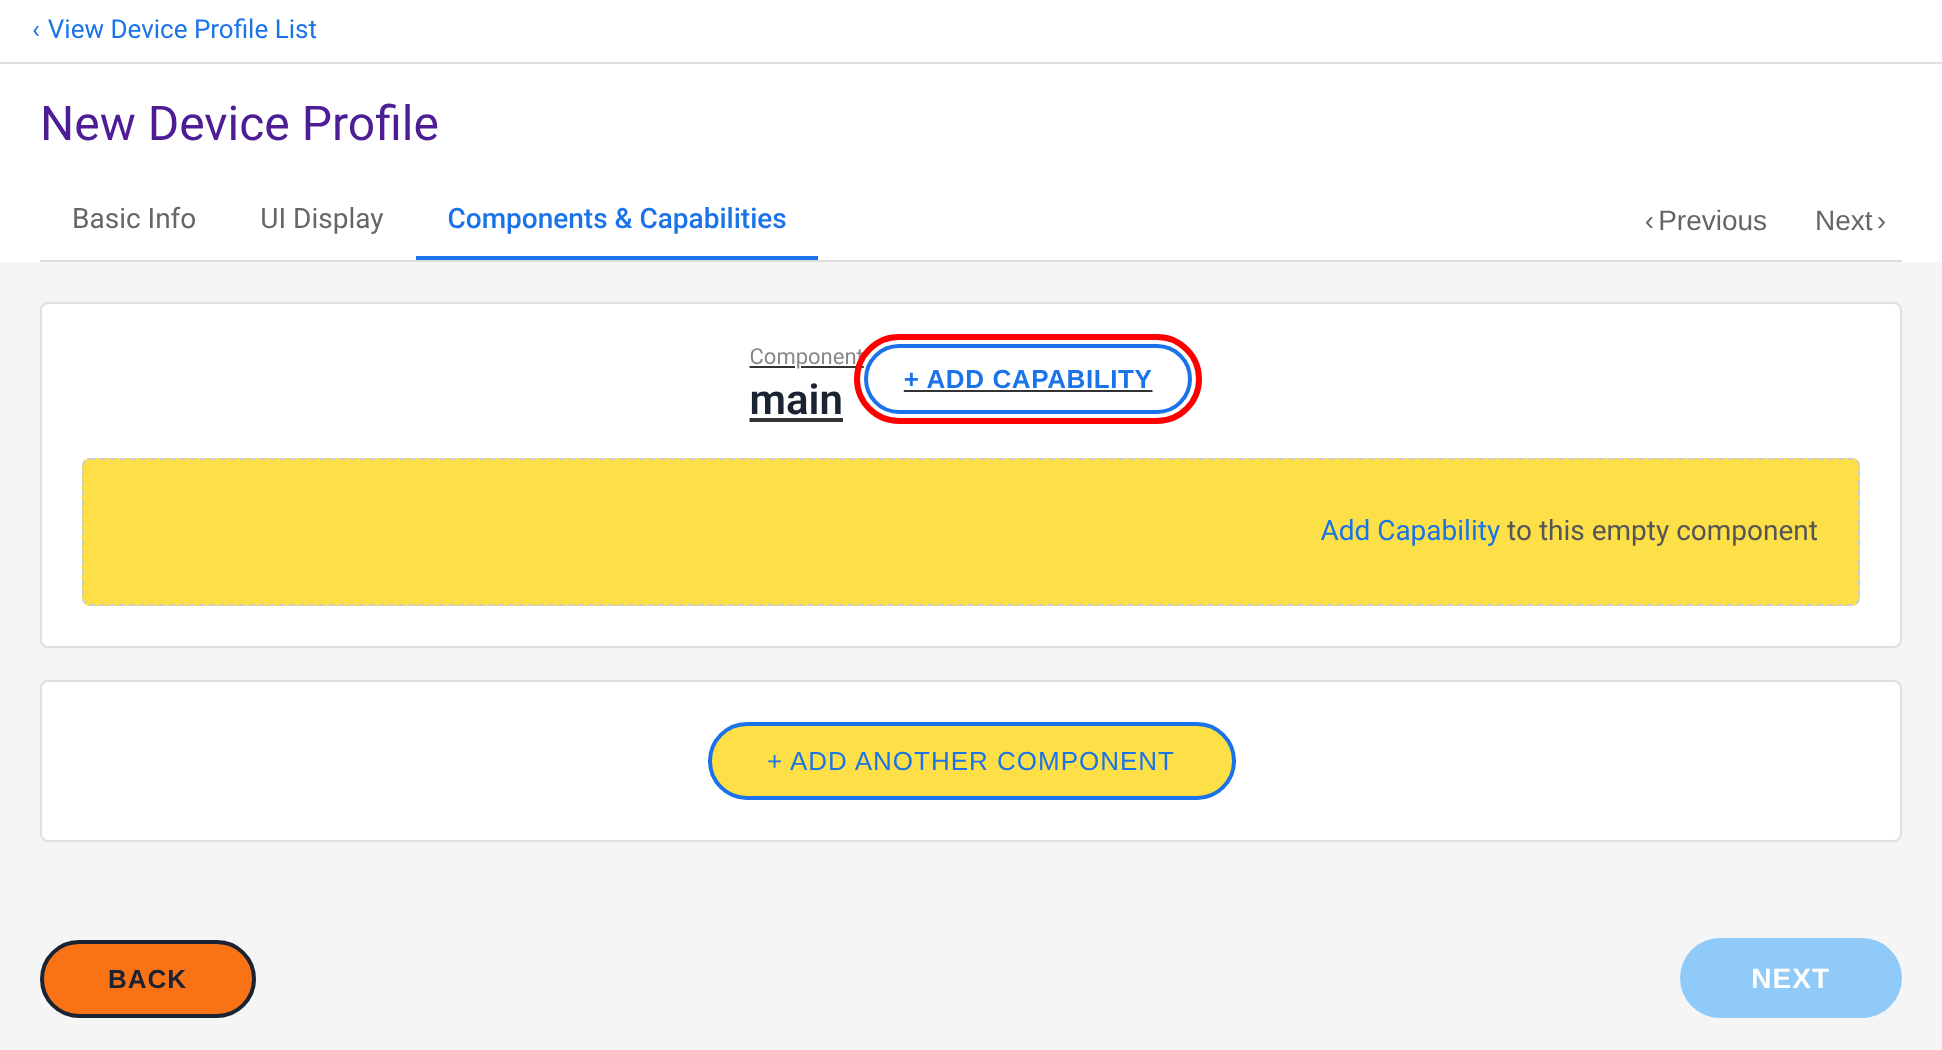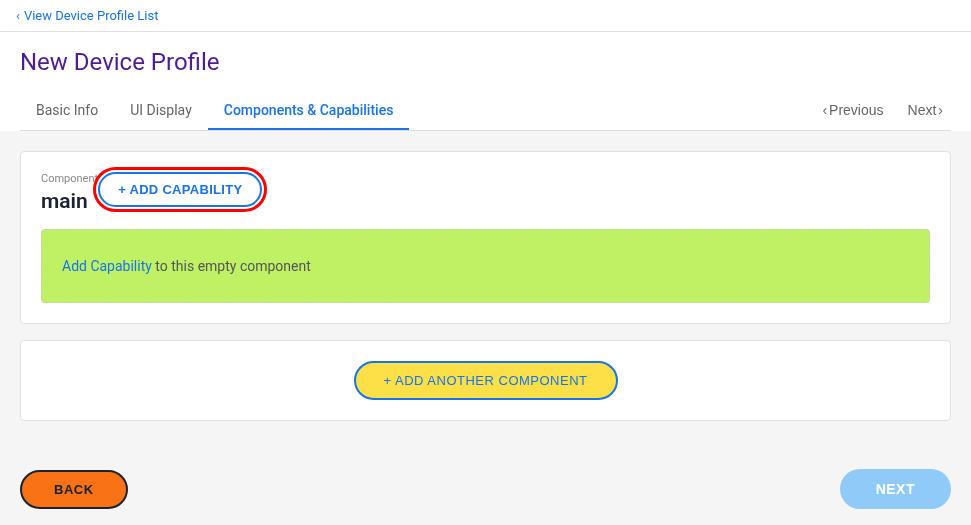--- a/index.html
+++ b/index.html
@@ -78,23 +78,24 @@
     }
     .component-card {
       background: #fff;
       border-radius: 4px;
       padding: 20px;
       margin-bottom: 16px;
       border: 1px solid #e0e0e0;
     }
     .component-header {
       display: flex;
-      justify-content: flex-start;
+      justify-content: center;
       align-items: flex-start;
       margin-bottom: 16px;
+      text-decoration: underline;
     }
     .component-label {
       font-size: 11px;
       color: #888;
       margin-bottom: 4px;
     }
     .component-name {
       font-size: 21px;
       font-weight: 600;
       color: #1a2332;
@@ -109,22 +110,22 @@
       font-weight: 600;
       cursor: pointer;
       letter-spacing: 0.3px;
       outline: 3px solid red;
       outline-offset: 2px;
     }
     .empty-component-box {
       border: 1px dashed #ccc;
       border-radius: 4px;
       padding: 28px 20px;
-      text-align: left;
-      background: #bef264;
+      text-align: right;
+      background: #fde047;
     }
     .empty-component-text {
       font-size: 14px;
       color: #555;
     }
     .empty-component-text .link {
       color: #1a73e8;
       cursor: pointer;
     }
     .add-component-section {

